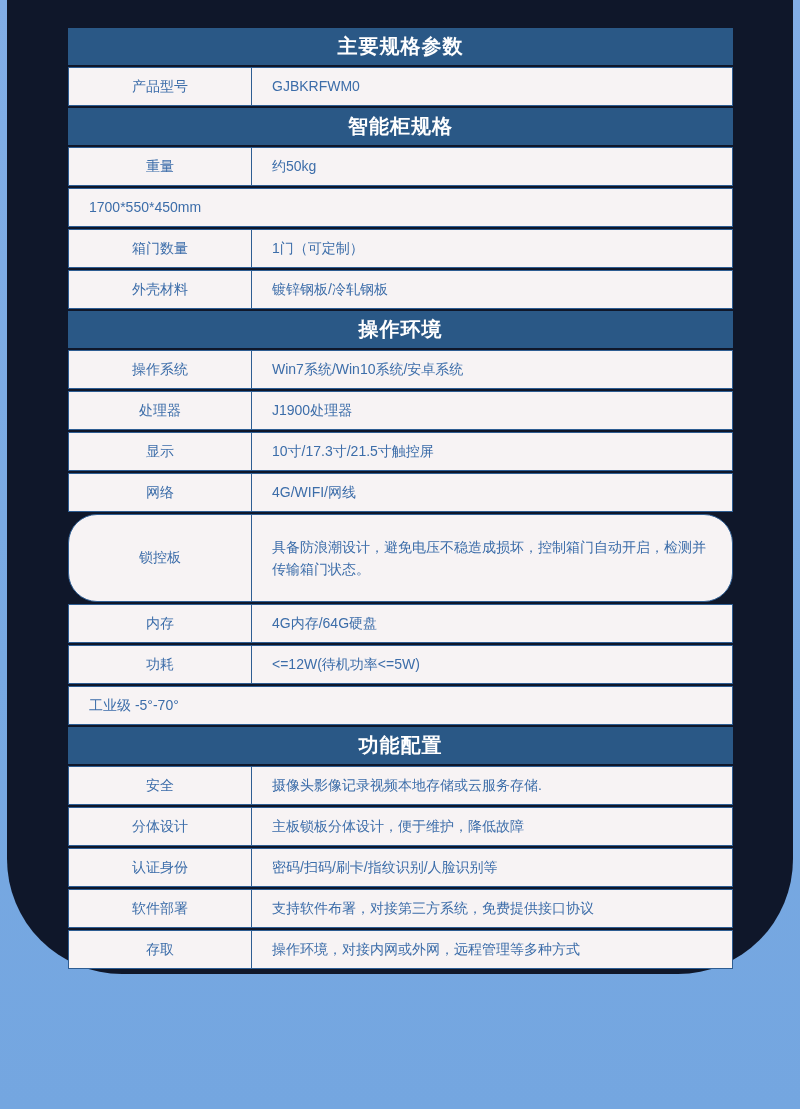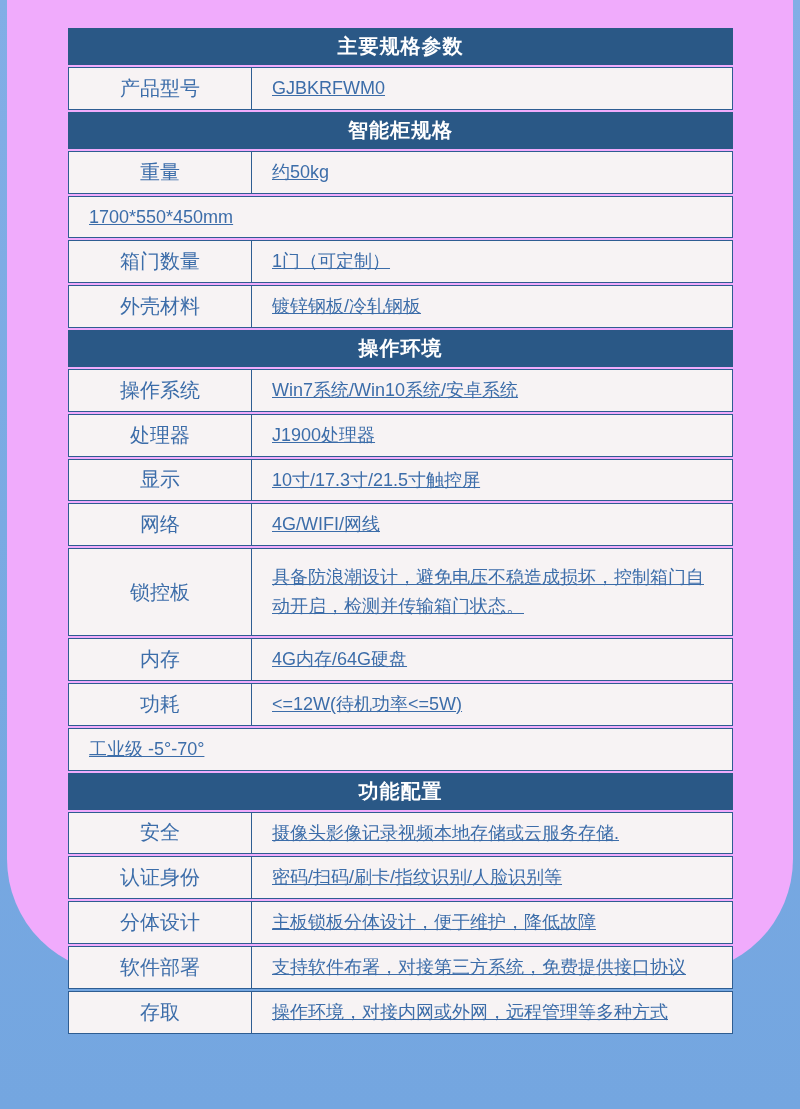--- a/index.html
+++ b/index.html
@@ -12,21 +12,21 @@
     background: linear-gradient(180deg, #82aee6 0%, #78a9e2 60%, #74a6e0 100%);
     position: relative;
     overflow: hidden;
   }
   .card {
     position: absolute;
     left: 7px;
     top: 0;
     width: 786px;
     height: 974px;
-    background: #f0abfc;
+    background: #0f172a;
     border-radius: 0 0 115px 115px;
   }
   .spec-table {
     position: absolute;
     left: 61px;
     top: 28px;
     width: 665px;
     display: flex;
     flex-direction: column;
     gap: 2px;
@@ -46,42 +46,41 @@
     display: flex;
     align-items: center;
     justify-content: center;
   }
   .row {
     display: flex;
     min-height: 39px;
     border: 1px solid #2e5d92;
     background: #f7f3f4;
   }
-  .row.tall { min-height: 88px; }
+  .row.tall { min-height: 88px; border-radius: 29px; }
   .cell-label {
     width: 183px;
     flex: 0 0 183px;
     border-right: 1px solid #2e5d92;
     display: flex;
     align-items: center;
     justify-content: center;
-    font-size: 20px;
+    font-size: 14px;
     color: #3c6da9;
     padding: 4px 6px;
     text-align: center;
   }
   .cell-value {
     flex: 1;
     display: flex;
     align-items: center;
-    font-size: 18px;
+    font-size: 14px;
     color: #3c6da9;
     padding: 6px 14px 6px 20px;
     line-height: 1.6;
-    text-decoration: underline;
   }
 </style>
 </head>
 <body>
 
 <div class="card">
   <div class="spec-table">
       <div class="section">
         <div class="section-header">主要规格参数</div>
         <div class="row">
@@ -141,26 +140,26 @@
           <div class="cell-value">工业级 -5°-70°</div>
         </div>
       </div>
       <div class="section">
         <div class="section-header">功能配置</div>
         <div class="row">
           <div class="cell-label">安全</div>
           <div class="cell-value">摄像头影像记录视频本地存储或云服务存储.</div>
         </div>
         <div class="row">
+          <div class="cell-label">分体设计</div>
+          <div class="cell-value">主板锁板分体设计，便于维护，降低故障</div>
+        </div>
+        <div class="row">
           <div class="cell-label">认证身份</div>
           <div class="cell-value">密码/扫码/刷卡/指纹识别/人脸识别等</div>
-        </div>
-        <div class="row">
-          <div class="cell-label">分体设计</div>
-          <div class="cell-value">主板锁板分体设计，便于维护，降低故障</div>
         </div>
         <div class="row">
           <div class="cell-label">软件部署</div>
           <div class="cell-value">支持软件布署，对接第三方系统，免费提供接口协议</div>
         </div>
         <div class="row">
           <div class="cell-label">存取</div>
           <div class="cell-value">操作环境，对接内网或外网，远程管理等多种方式</div>
         </div>
       </div>

